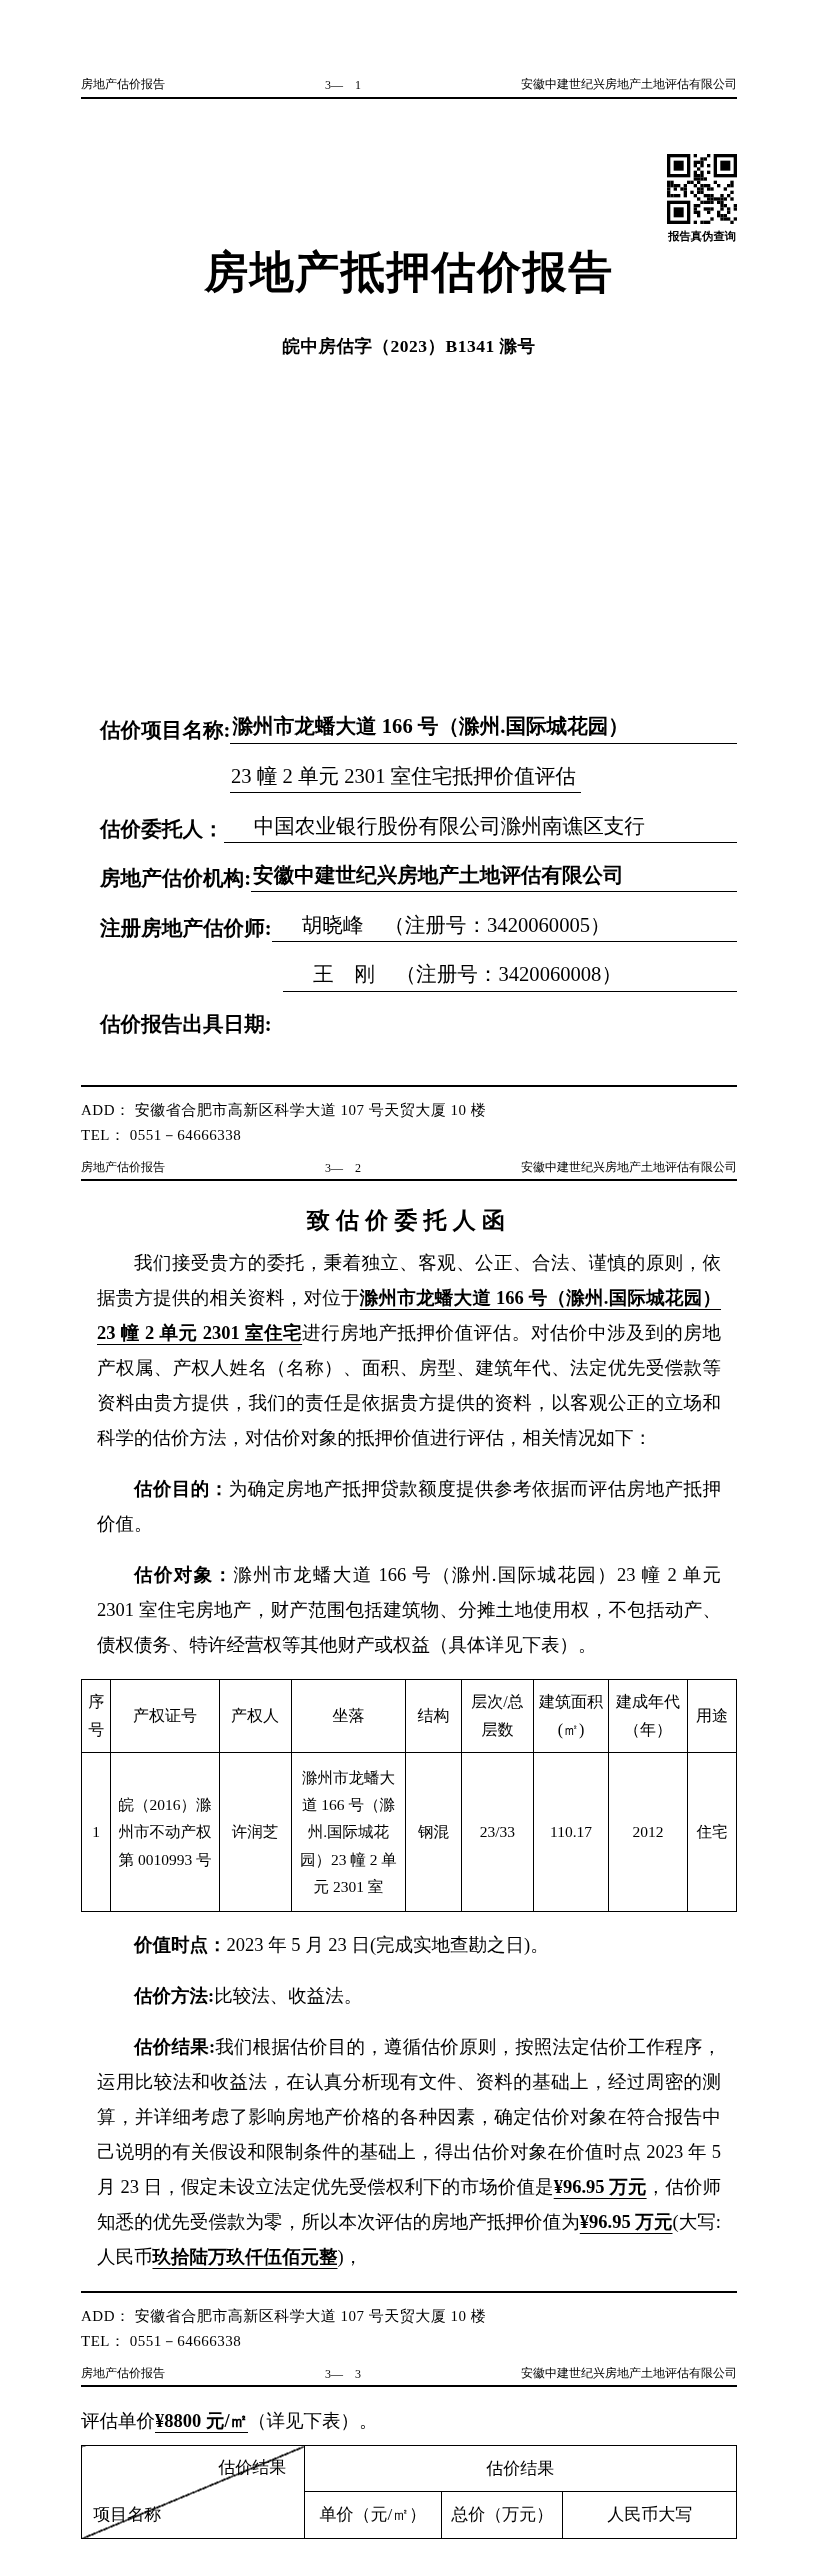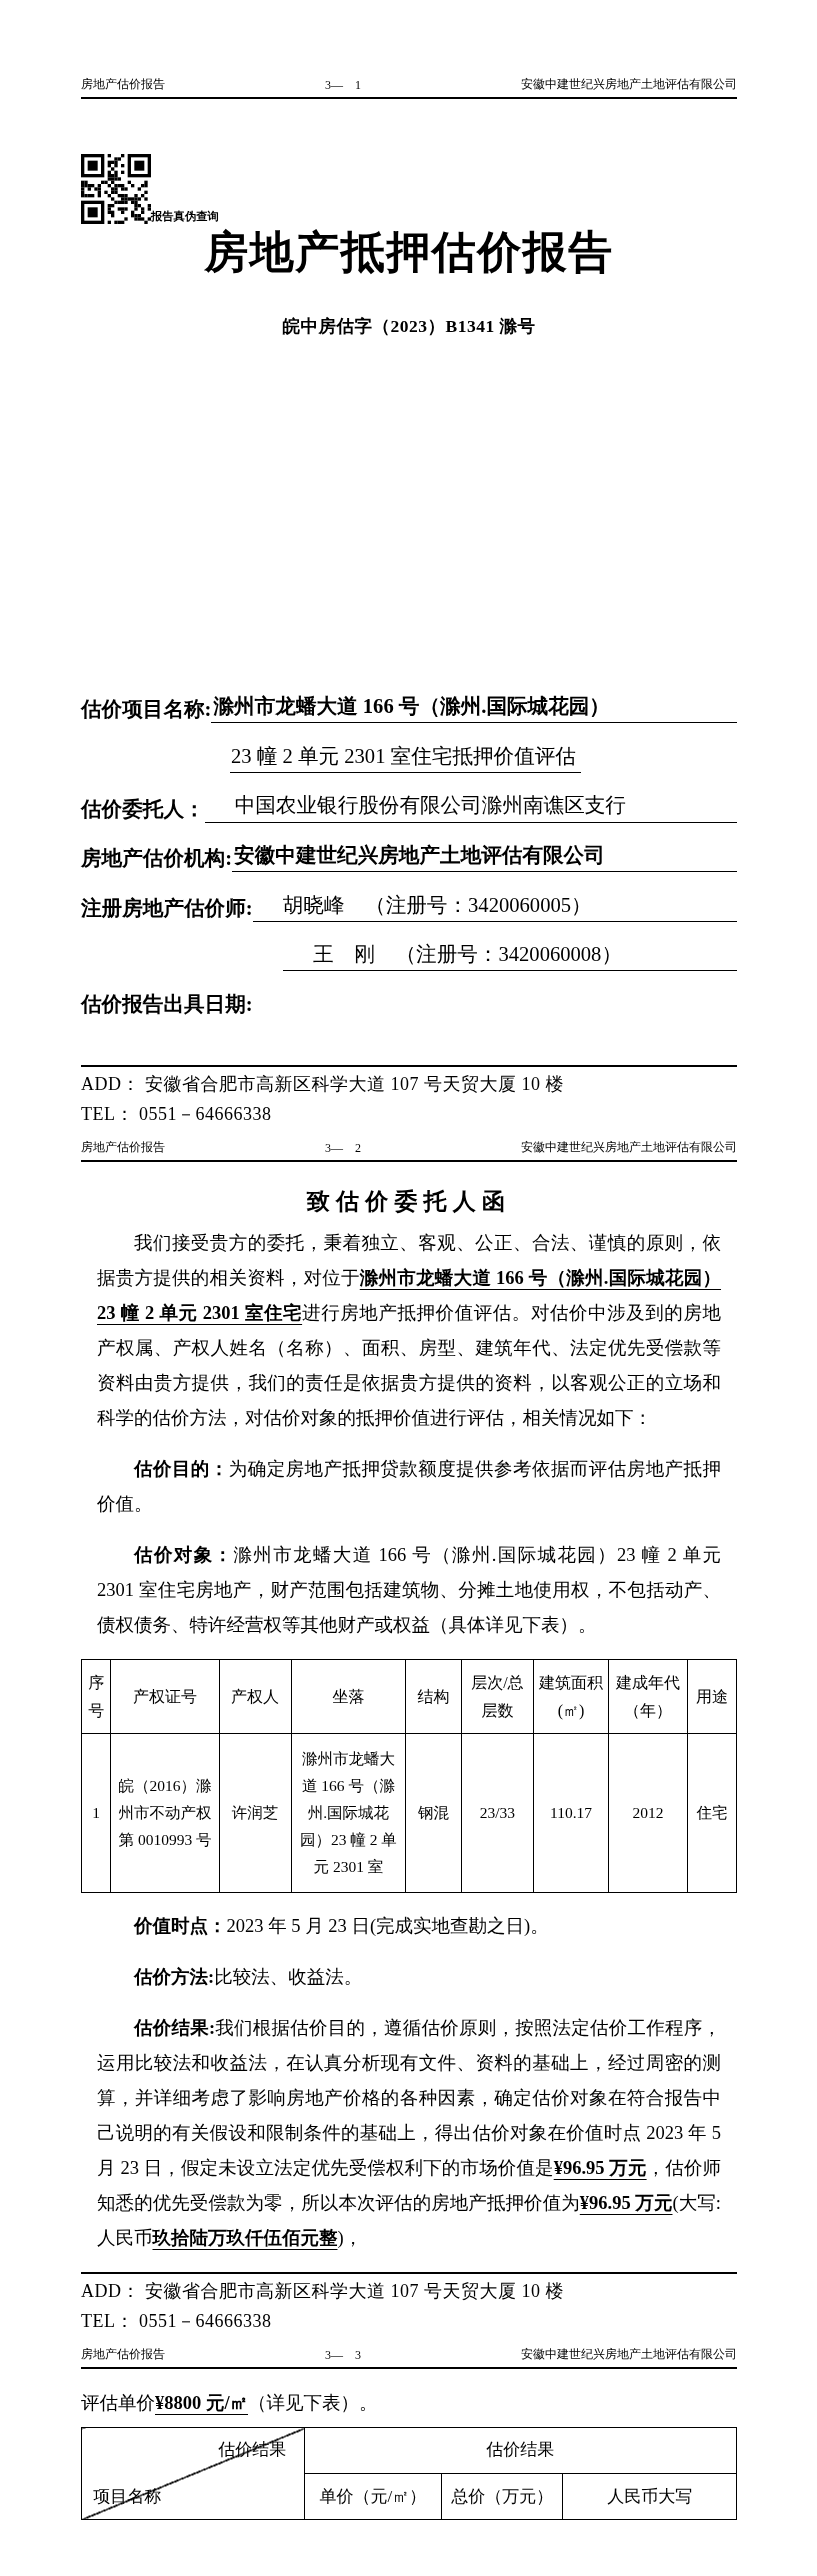--- a/index.html
+++ b/index.html
@@ -14,35 +14,35 @@
   
   .page-header{
     display:flex;justify-content:space-between;align-items:flex-end;
     font-size:12px;padding-bottom:3.6px;border-bottom:2.1px solid #000;
   }
   .ph1{margin-top:76px;}
   .ph2{margin-top:13.4px;}
   .ph3{margin-top:13.4px;}
 
   
-  .page-footer{border-top:2.1px solid #000;padding-top:5px;font-size:18px;letter-spacing:0.5px;}
+  .page-footer{border-top:2.1px solid #000;padding-top:14px;font-size:15px;letter-spacing:0.5px;}
   .page-footer .fline{margin-bottom:6.2px;white-space:pre;}
   .pf1{margin-top:47px;}
   .pf2{margin-top:11.3px;}
 
   
-  .qr-block{margin-top:55px;display:flex;flex-direction:row;align-items:flex-end;}
+  .qr-block{margin-top:55px;display:flex;flex-direction:column;align-items:flex-end;}
   .qr-svg{width:70px;height:70px;display:block;}
   .qr-caption{font-size:11.3px;font-weight:700;margin-top:5.2px;margin-right:1px;}
   .main-title{margin-top:4.1px;text-align:center;font-size:44px;font-weight:700;line-height:1.15;letter-spacing:1.5px;}
   .doc-no{margin-top:36px;text-align:center;font-size:17.5px;font-weight:700;letter-spacing:0.5px;}
 
   .cover-fields{margin-top:354px;font-size:20.6px;}
   .f-row{display:flex;align-items:flex-end;margin-bottom:18.5px;}
-  .f-label{font-weight:700;white-space:pre;}
+  .f-label{font-weight:700;white-space:pre;margin-left:19px;}
   .f-value{flex:1;border-bottom:1.5px solid #000;padding:0 2.1px 2.1px 2.1px;white-space:pre;}
   .f-bold{font-weight:700;}
   .f-spacer{width:149px;}
   .f-spacer2{width:202px;}
   .f-cont{display:inline-block;border-bottom:1.5px solid #000;padding:0 5.2px 2.1px 1px;font-weight:400;white-space:pre;}
   .ind55{text-indent:28px;}
   .ind150{text-indent:77px;}
 
   
   .letter-title{margin-top:24px;text-align:center;font-size:23px;font-weight:700;letter-spacing:6.2px;}

